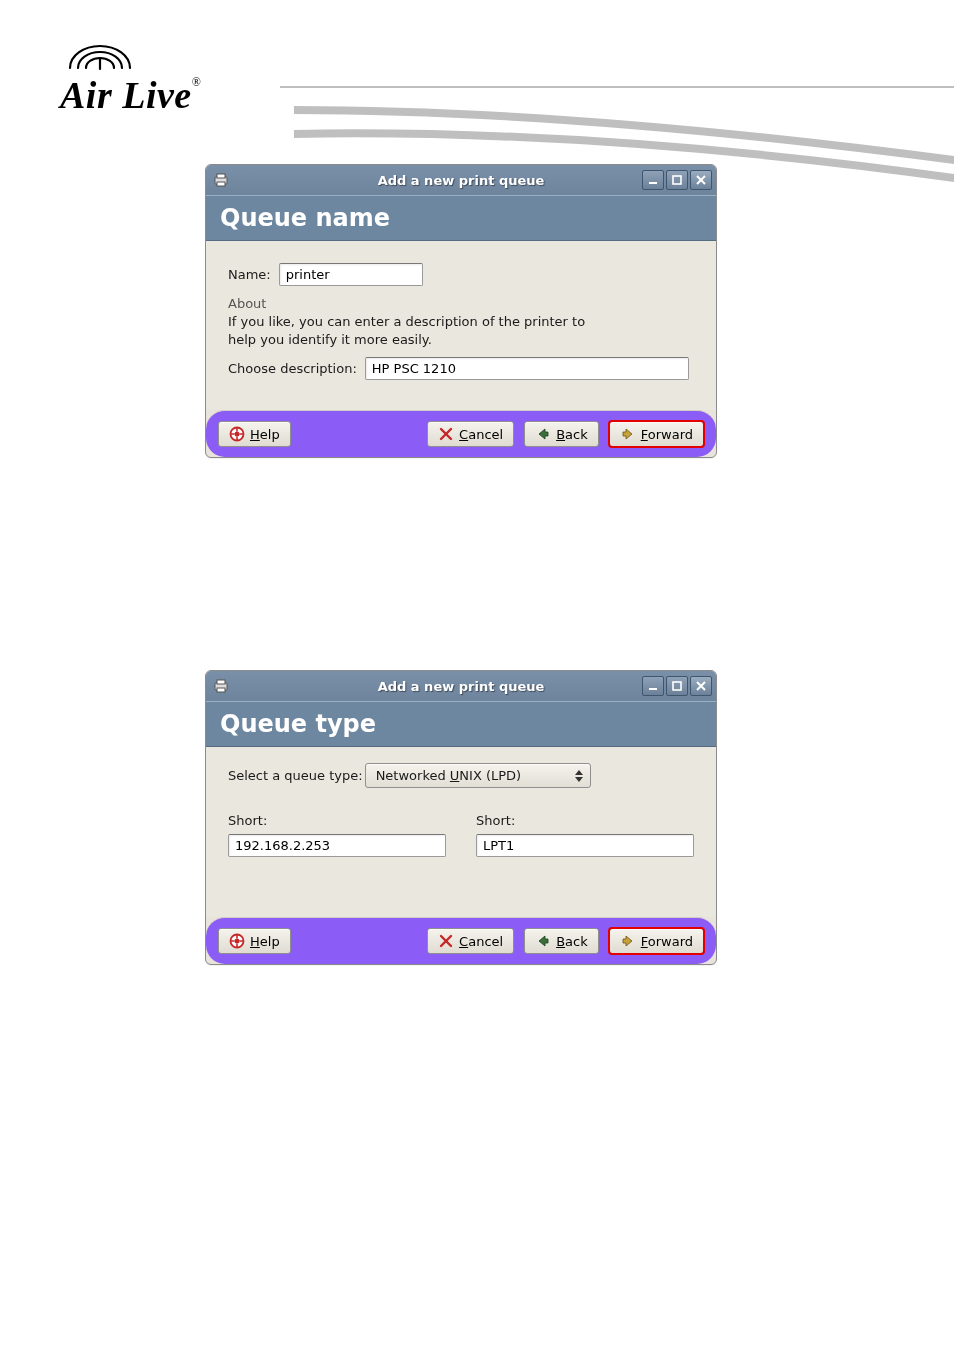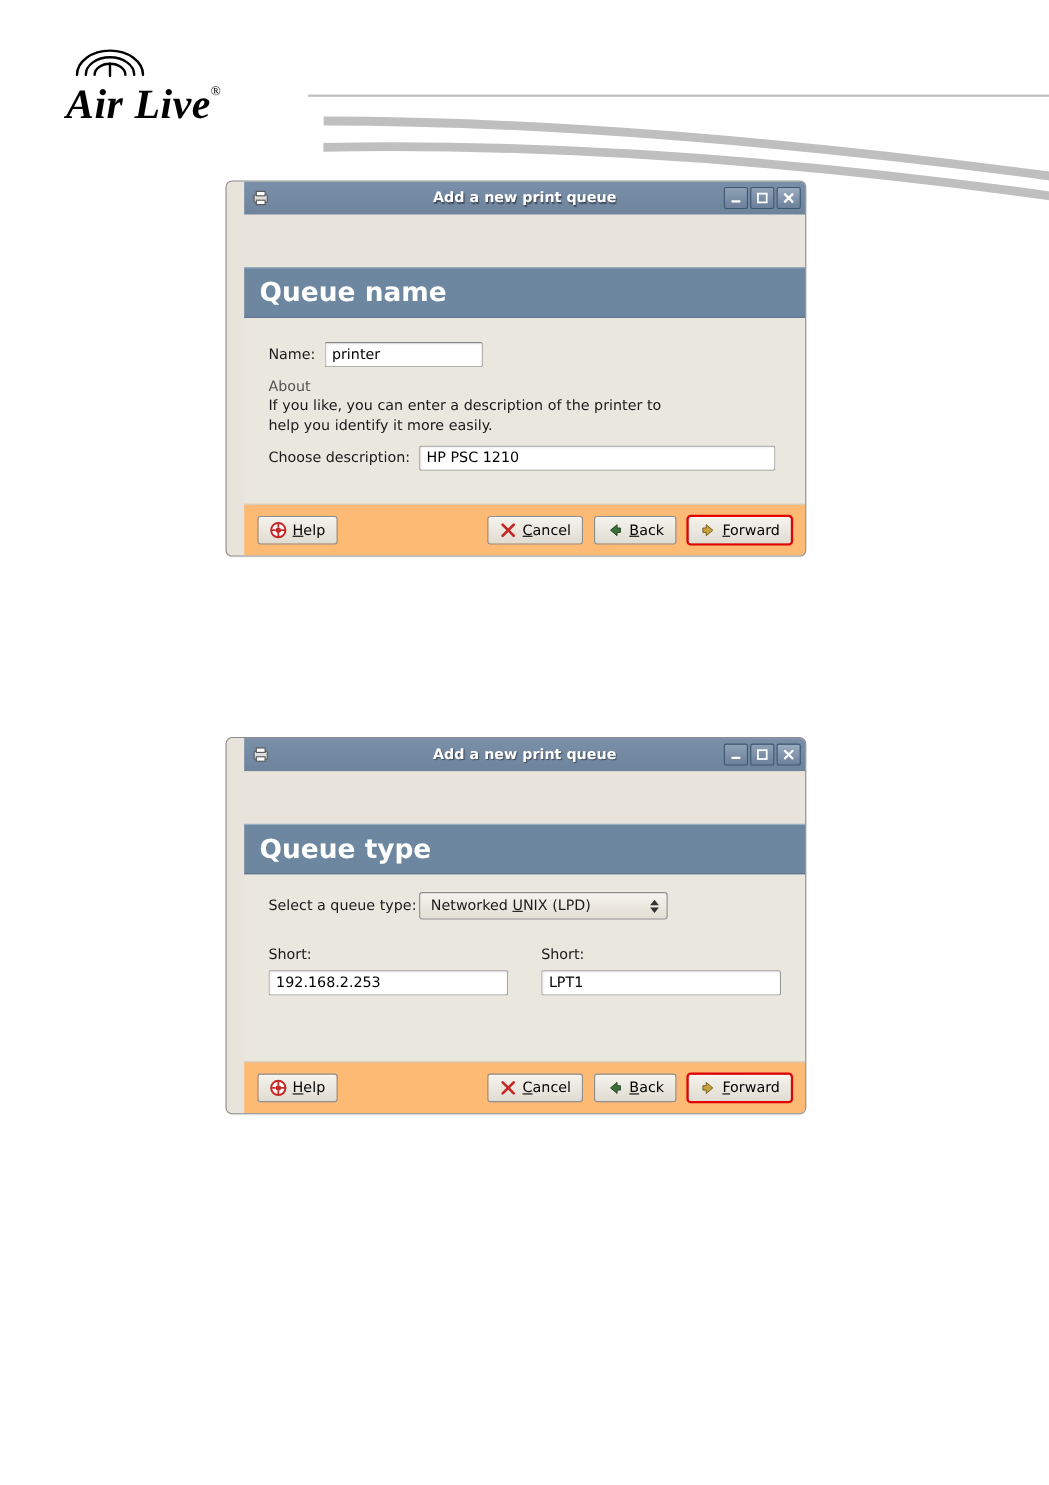--- a/index.html
+++ b/index.html
@@ -57,21 +57,20 @@
   
   .dialog {
     position: absolute;
     left: 205px;
     width: 510px;
     background: #e8e4dc;
     border: 1px solid #8b8b8b;
     border-radius: 6px;
     box-shadow: 0 1px 0 rgba(0,0,0,0.05);
     overflow: hidden;
-    padding-left: 16px;
   }
   .dialog.d1 { top: 164px; }
   .dialog.d2 { top: 670px; }
   .titlebar {
     height: 30px;
     background: linear-gradient(to bottom, #7a8fa8 0%, #6e839c 100%);
     display: flex;
     align-items: center;
     padding: 0 4px;
     position: relative;
@@ -115,21 +114,20 @@
   .win-btn.close { background: linear-gradient(to bottom, #9aadc0, #6c8099); }
   
   .section-header {
     background: #6e87a0;
     color: #fff;
     padding: 8px 14px;
     font-size: 24px;
     font-weight: 700;
     border-top: 1px solid #9ab0c4;
     border-bottom: 1px solid #556b82;
-    margin-top: 48px;
   }
   .content {
     padding: 16px 22px 20px 22px;
     background: #eae7df;
     font-size: 13px;
     color: #1a1a1a;
   }
   .instr { line-height: 1.4; margin-bottom: 8px; }
   .field-row {
     display: flex;
@@ -182,25 +180,26 @@
     right: 4px;
     top: 50%;
     transform: translateY(-50%);
     width: 14px;
     height: 16px;
   }
   .select .u { text-decoration: underline; }
   
   .button-bar {
     border-top: 1px solid #d2cec5;
-    background: #fdba74;
+    background: #8b5cf6;
     padding: 10px 12px;
     display: flex;
     align-items: center;
     gap: 10px;
+    border-radius: 19px;
   }
   .spacer { flex: 1; }
   .btn {
     display: inline-flex;
     align-items: center;
     gap: 5px;
     font-size: 13px;
     padding: 4px 10px;
     border: 1px solid #8f8f8f;
     border-radius: 3px;

